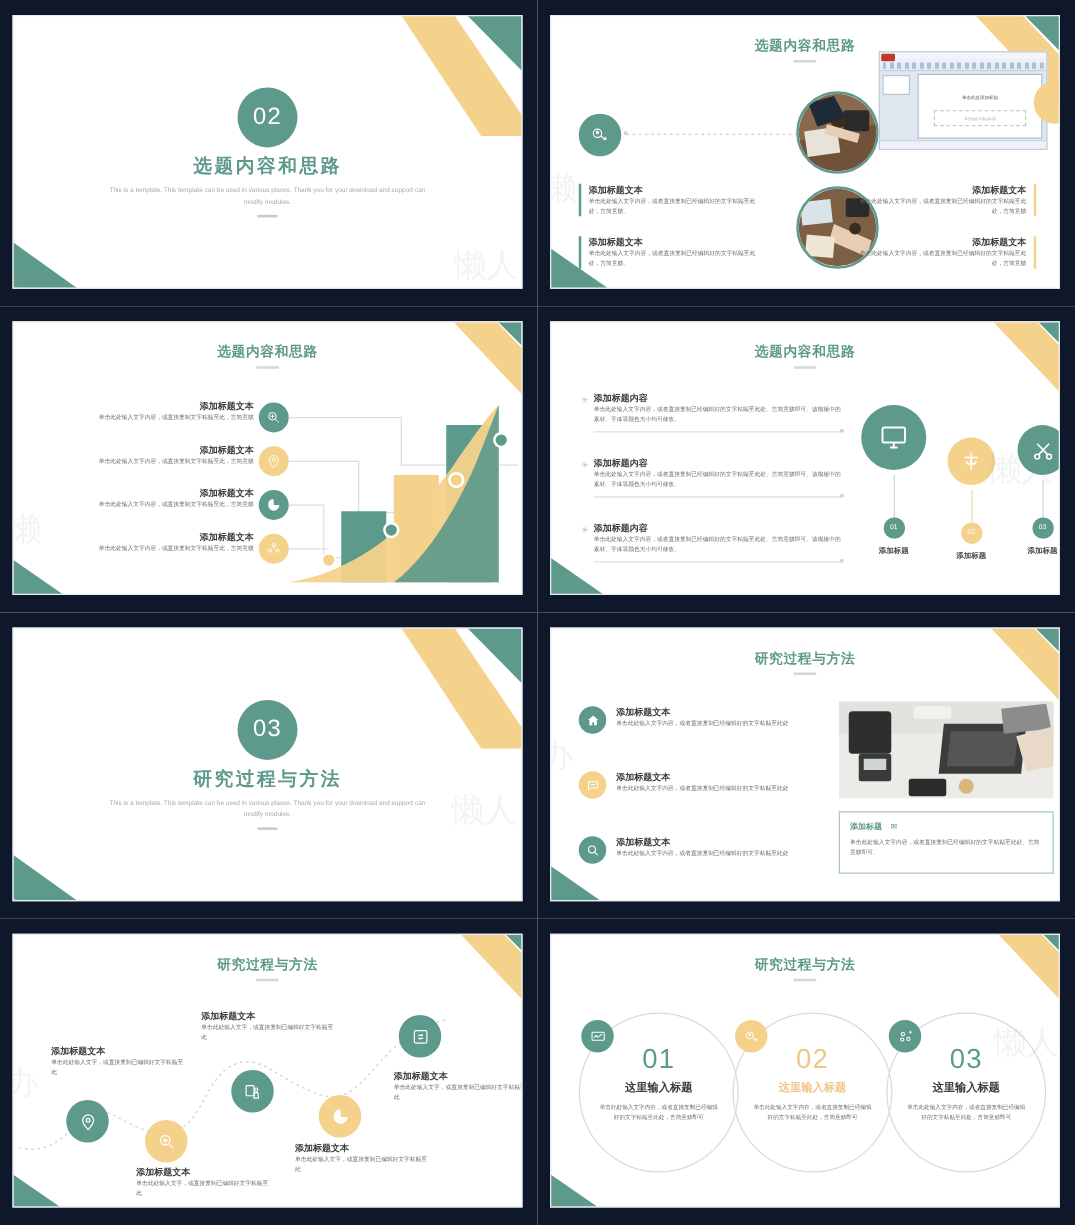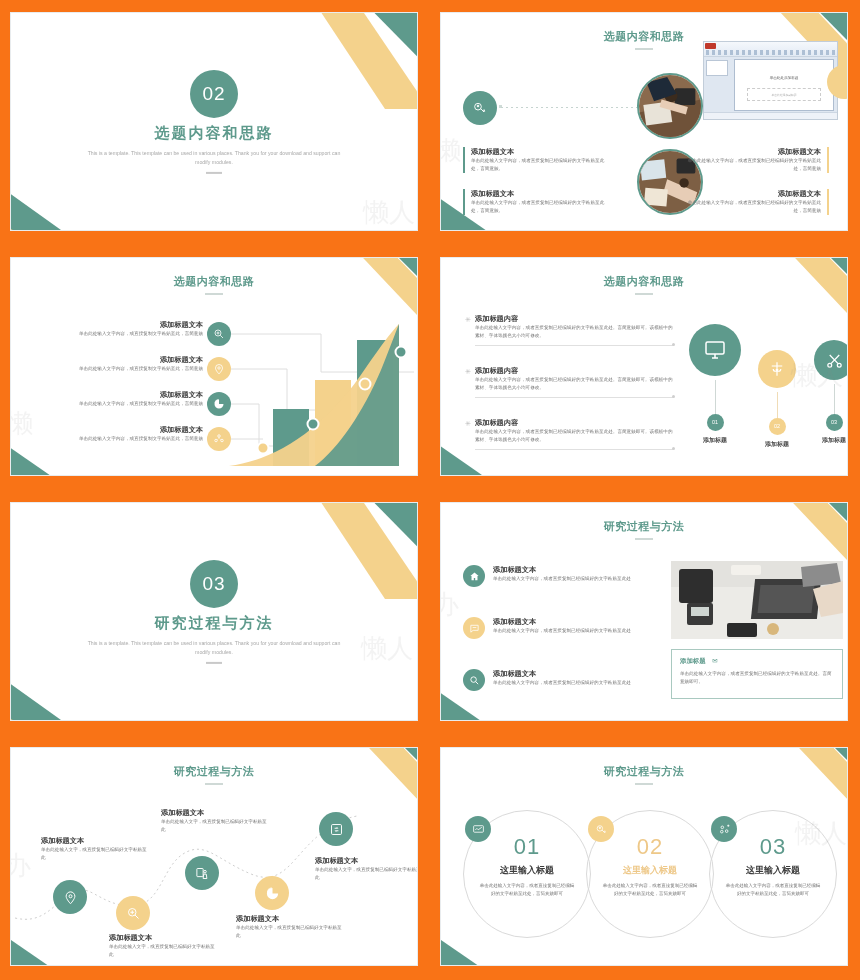--- a/index.html
+++ b/index.html
@@ -12,21 +12,21 @@
   .deck {
     width: 860px; height: 980px;
     display: grid;
     grid-template-columns: 430px 430px;
     grid-template-rows: 245px 245px 245px 245px;
   }
   .slide {
     position: relative;
     width: 430px; height: 245px;
     overflow: hidden;
-    background: #f97316;
+    background: #0f172a;
     padding: 8px 10px 10px 8px;
   }
   .canvas {
     position: absolute;
     left: 10px; top: 12px; right: 12px; bottom: 14px;
     background: #ffffff;
     border: 1px solid #e9ecee;
     overflow: hidden;
   }
   

